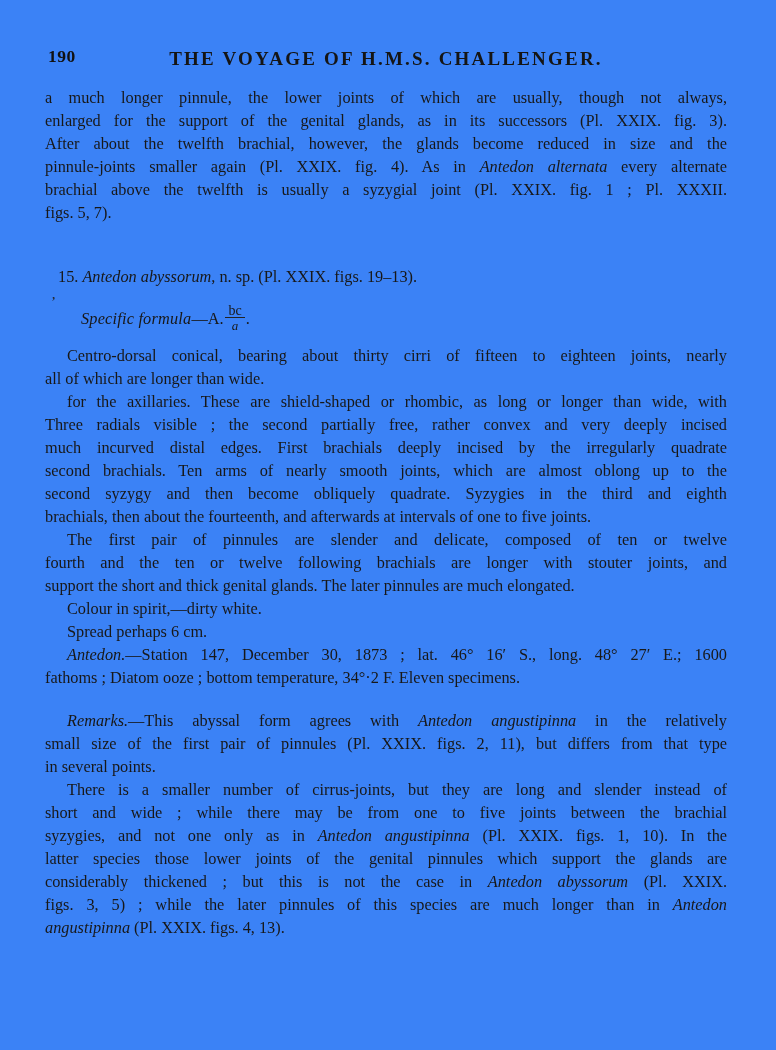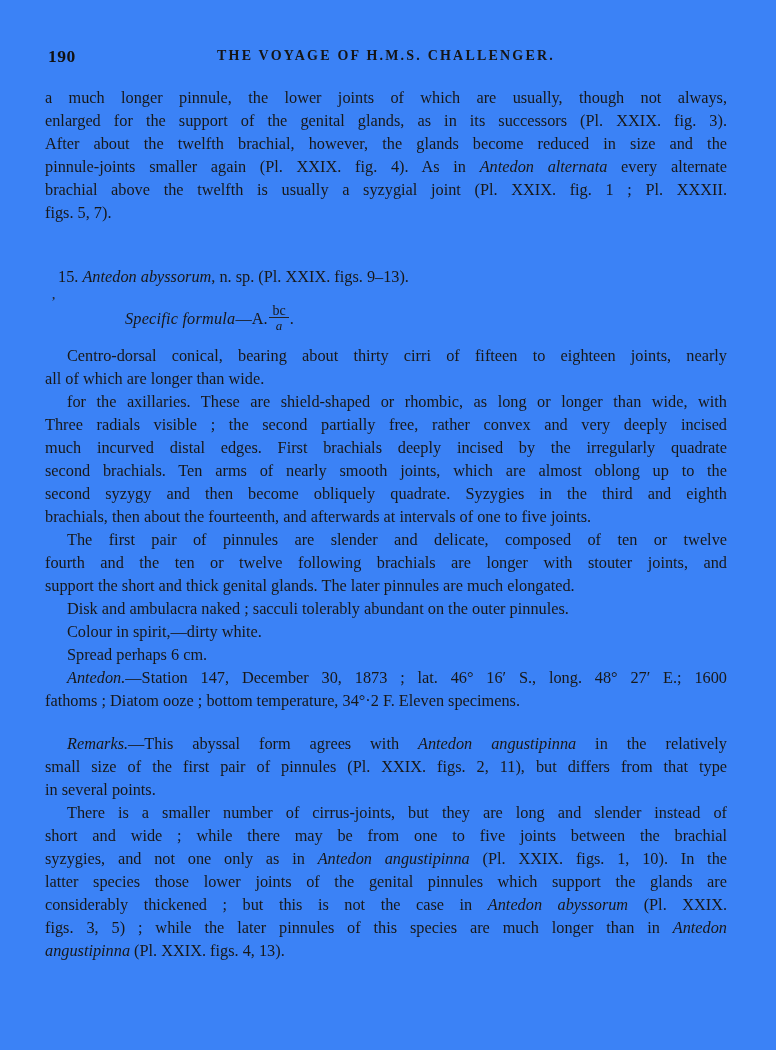--- a/index.html
+++ b/index.html
@@ -9,36 +9,36 @@
     font-family:"Liberation Serif","DejaVu Serif",serif;
     color:#181818;
     -webkit-font-smoothing:antialiased;
   }
   .page{position:relative;width:776px;height:1050px;background:#3b82f6;overflow:hidden;}
 
   
   .header{position:absolute;top:46px;left:45px;width:682px;height:20px;}
   .pagenum{position:absolute;left:3px;top:0;font-size:17.5px;font-weight:bold;letter-spacing:.5px;color:#111;}
   .runtitle{position:absolute;left:0;right:0;top:2px;text-align:center;
-    font-size:14px;font-weight:bold;letter-spacing:2.2px;color:#151515;white-space:nowrap;}
+    font-size:19px;font-weight:bold;letter-spacing:2.2px;color:#151515;white-space:nowrap;}
 
   
   .content{position:absolute;left:45px;top:0;width:682px;}
   .blk{font-size:16.3px;line-height:23px;color:#181818;}
   .blk .ln{height:23px;overflow:hidden;text-align:justify;text-align-last:justify;}
   .blk .ln.end{text-align-last:left;}
   .blk.indent .ln:first-child{text-indent:22px;}
 
   .p1{margin-top:86px;}
   .heading{margin-top:41px;}
   .heading .ln{text-indent:13px;}
 
   .formula{position:relative;margin-top:2px;height:52px;font-size:16.3px;}
   .formula-inner{position:absolute;left:36px;top:14px;white-space:nowrap;}
-  .formula-inner i{letter-spacing:.2px;margin-left:44px;}
+  .formula-inner i{letter-spacing:.2px;}
   .frac{display:inline-block;vertical-align:middle;text-align:center;margin:0 1px 3px 2px;}
   .frac .ftop{display:block;font-size:14px;line-height:13px;padding:0 3px;}
   .frac .fbot{display:block;font-size:13px;line-height:15px;font-style:italic;border-top:1.2px solid #222;padding:0 3px;}
   .artifact{position:absolute;left:6px;top:4px;font-size:15px;color:#222;}
 
   .p2{margin-top:2px;}
   .remarks{margin-top:20px;}
 </style>
 </head>
 <body>
@@ -55,21 +55,21 @@
     <div class="blk p1">
         <div class="ln"><span>a much longer pinnule, the lower joints of which are usually, though not always,</span></div>
         <div class="ln"><span>enlarged for the support of the genital glands, as in its successors (Pl. XXIX. fig. 3).</span></div>
         <div class="ln"><span>After about the twelfth brachial, however, the glands become reduced in size and the</span></div>
         <div class="ln"><span>pinnule-joints smaller again (Pl. XXIX. fig. 4).  As in </span><i>Antedon alternata</i><span> every alternate</span></div>
         <div class="ln"><span>brachial above the twelfth is usually a syzygial joint (Pl. XXIX. fig. 1 ; Pl. XXXII.</span></div>
         <div class="ln end"><span>figs. 5, 7).</span></div>
       </div>
 
     <div class="blk heading">
-        <div class="ln end"><span>15.  </span><i>Antedon abyssorum</i><span>, n. sp. (Pl. XXIX. figs. 9–13).</span></div>
+        <div class="ln end"><span>15.  </span><i>Antedon abyssorum</i><span>, n. sp. (Pl. XXIX. figs. 19–13).</span></div>
       </div>
 
     <div class="formula">
       <span class="artifact">’</span>
       <span class="formula-inner">
         <i>Specific formula</i><span>—A.</span><span class="frac"><span class="ftop">bc</span><span class="fbot">a</span></span><span>.</span>
       </span>
     </div>
 
     <div class="blk indent p2">
@@ -81,23 +81,20 @@
         <div class="ln"><span>Three radials visible ; the second partially free, rather convex and very deeply incised</span></div>
         <div class="ln"><span>much incurved distal edges.  First brachials deeply incised by the irregularly quadrate</span></div>
         <div class="ln"><span>second brachials.  Ten arms of nearly smooth joints, which are almost oblong up to the</span></div>
         <div class="ln"><span>second syzygy and then become obliquely quadrate.  Syzygies in the third and eighth</span></div>
         <div class="ln end"><span>brachials, then about the fourteenth, and afterwards at intervals of one to five joints.</span></div>
       </div>
     <div class="blk indent">
         <div class="ln"><span>The first pair of pinnules are slender and delicate, composed of ten or twelve</span></div>
         <div class="ln"><span>fourth and the ten or twelve following brachials are longer with stouter joints, and</span></div>
         <div class="ln end"><span>support the short and thick genital glands.  The later pinnules are much elongated.</span></div>
-      </div>
-    <div class="blk indent">
-        <div class="ln end"><span>Disk and ambulacra naked ; sacculi tolerably abundant on the outer pinnules.</span></div>
       </div>
     <div class="blk indent">
         <div class="ln end"><span>Colour in spirit,—dirty white.</span></div>
       </div>
     <div class="blk indent">
         <div class="ln end"><span>Spread perhaps 6 cm.</span></div>
       </div>
     <div class="blk indent">
         <div class="ln"><i>Antedon.</i><span>—Station 147, December 30, 1873 ; lat. 46° 16′ S., long. 48° 27′ E.; 1600</span></div>
         <div class="ln end"><span>fathoms ; Diatom ooze ; bottom temperature, 34°·2 F.  Eleven specimens.</span></div>

